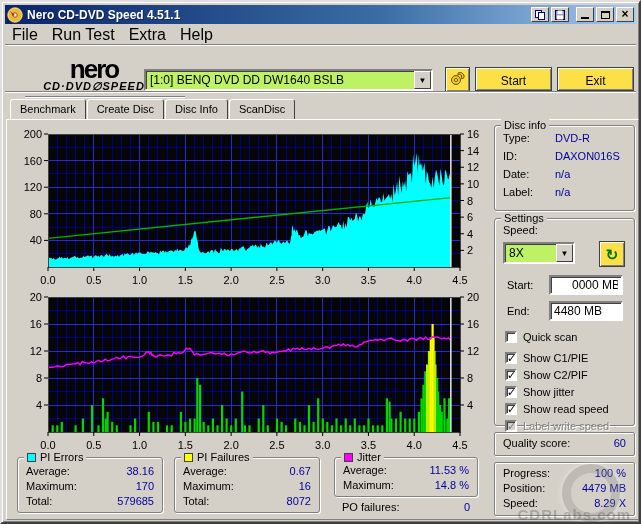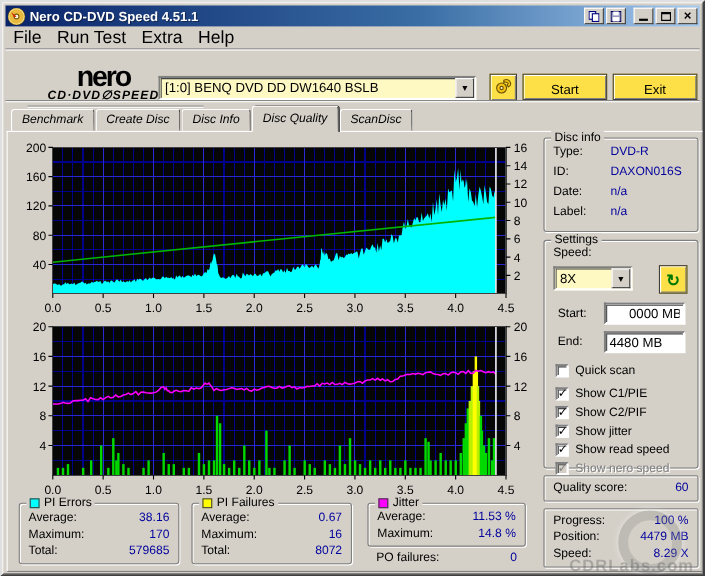--- a/index.html
+++ b/index.html
@@ -33,42 +33,42 @@
   .sep-etch { position:absolute; left:3px; right:3px; height:2px;
     border-top:1px solid #808080; border-bottom:1px solid #fff; }
   
   .toolbar { position:absolute; left:3px; top:56px; right:3px; height:44px; }
   .logo { position:absolute; left:14px; top:0; width:150px; text-align:center; }
   .logo .l1 { font-size:26px; font-weight:bold; letter-spacing:-2px; line-height:22px; }
   .logo .l2 { font-size:11px; font-weight:bold; font-style:italic; letter-spacing:1px;text-align:center; }
   .logo-underline { position:absolute; left:6px; top:38px; width:160px; height:2px;
     border-top:1px solid #808080; border-bottom:1px solid #fff; }
   .combo {
-    position:absolute; display:flex; align-items:center; background:#fef9c3;
+    position:absolute; display:flex; align-items:center; background:#bef264;
     border:2px solid; border-color:#808080 #fff #fff #808080;
     box-shadow:inset 1px 1px 0 #404040;
     gap:30px;
   }
   .combo .txt { flex:1; padding:0 4px; font-size:12px; white-space:nowrap; overflow:hidden; }
   .combo .arrow-btn {
     width:17px; align-self:stretch; background:#d4d0c8;
     border:1px solid; border-color:#fff #404040 #404040 #fff;
     display:flex; align-items:center; justify-content:center; font-size:8px;
   }
   .drive-combo { left:139px; top:11px; width:289px; height:22px; }
   .btn {
     background:#fde047; border:1px solid #404040;
     box-shadow:inset 1px 1px 0 #fff, inset -1px -1px 0 #808080;
     font-size:12px; text-align:center;
   }
   .icon-btn { position:absolute; left:440px; top:9px; width:25px; height:25px; }
   .start-btn { position:absolute; left:470px; top:9px; width:77px; height:24px; padding-top:4px; }
   .exit-btn  { position:absolute; left:552px; top:9px; width:77px; height:24px; padding-top:4px; }
   
-  .tabstrip { position:absolute; left:8px; top:96px; height:22px; display:flex; align-items:flex-end;font-style:italic; }
+  .tabstrip { position:absolute; left:8px; top:96px; height:22px; display:flex; align-items:flex-end; }
   .tab {
     background:#d4d0c8; padding:3px 9px 4px 9px; font-size:11px; margin-right:1px;
     border:1px solid; border-color:#fff #404040 transparent #fff;
     border-top-left-radius:3px; border-top-right-radius:3px; height:21px;
   }
   .tab.active { height:24px; padding-top:5px; position:relative; z-index:5; margin-top:-3px;
     box-shadow:1px 0 0 #404040; }
   .client {
     position:absolute; left:4px; top:117px; width:633px; height:401px;
     border:1px solid; border-color:#fff #808080 #808080 #fff; background:#d4d0c8;
@@ -181,21 +181,20 @@
     </button>
     <button class="btn start-btn">Start</button>
     <button class="btn exit-btn">Exit</button>
   </div>
   <div class="sep-etch" style="top:89px"></div>
 
   <div class="tabstrip">
     <span class="tab">Benchmark</span>
     <span class="tab">Create Disc</span>
     <span class="tab">Disc Info</span>
-    <span class="tab active">Disc Quality</span>
     <span class="tab">ScanDisc</span>
   </div>
 
   <div class="client"></div>
 
   <svg id="chart-top" class="chart" width="478" height="162">
       <rect x="38" y="9" width="412" height="133" fill="#060606"></rect>
       <g shape-rendering="crispEdges">
         <line x1="47.15555555555556" y1="9" x2="47.15555555555556" y2="142" stroke="#00008c"></line>
         <line x1="56.31111111111112" y1="9" x2="56.31111111111112" y2="142" stroke="#00008c"></line>
@@ -608,21 +607,21 @@
     <div class="cb" style="left:10px;top:167px">
         <span class="box">✓</span>
         <span class="lbl">Show jitter</span>
       </div>
     <div class="cb" style="left:10px;top:184px">
         <span class="box">✓</span>
         <span class="lbl">Show read speed</span>
       </div>
     <div class="cb disabled" style="left:10px;top:201px">
         <span class="box">✓</span>
-        <span class="lbl">Show nero speed</span>
+        <span class="lbl">Label write speed</span>
       </div>
   </div>
 
   <div class="panel" style="left:492px;top:430px;width:141px;height:24px">
     <div class="kv" style="top:4px">
         <span class="k">Quality score:</span>
         <span class="v">60</span>
       </div>
   </div>
 

